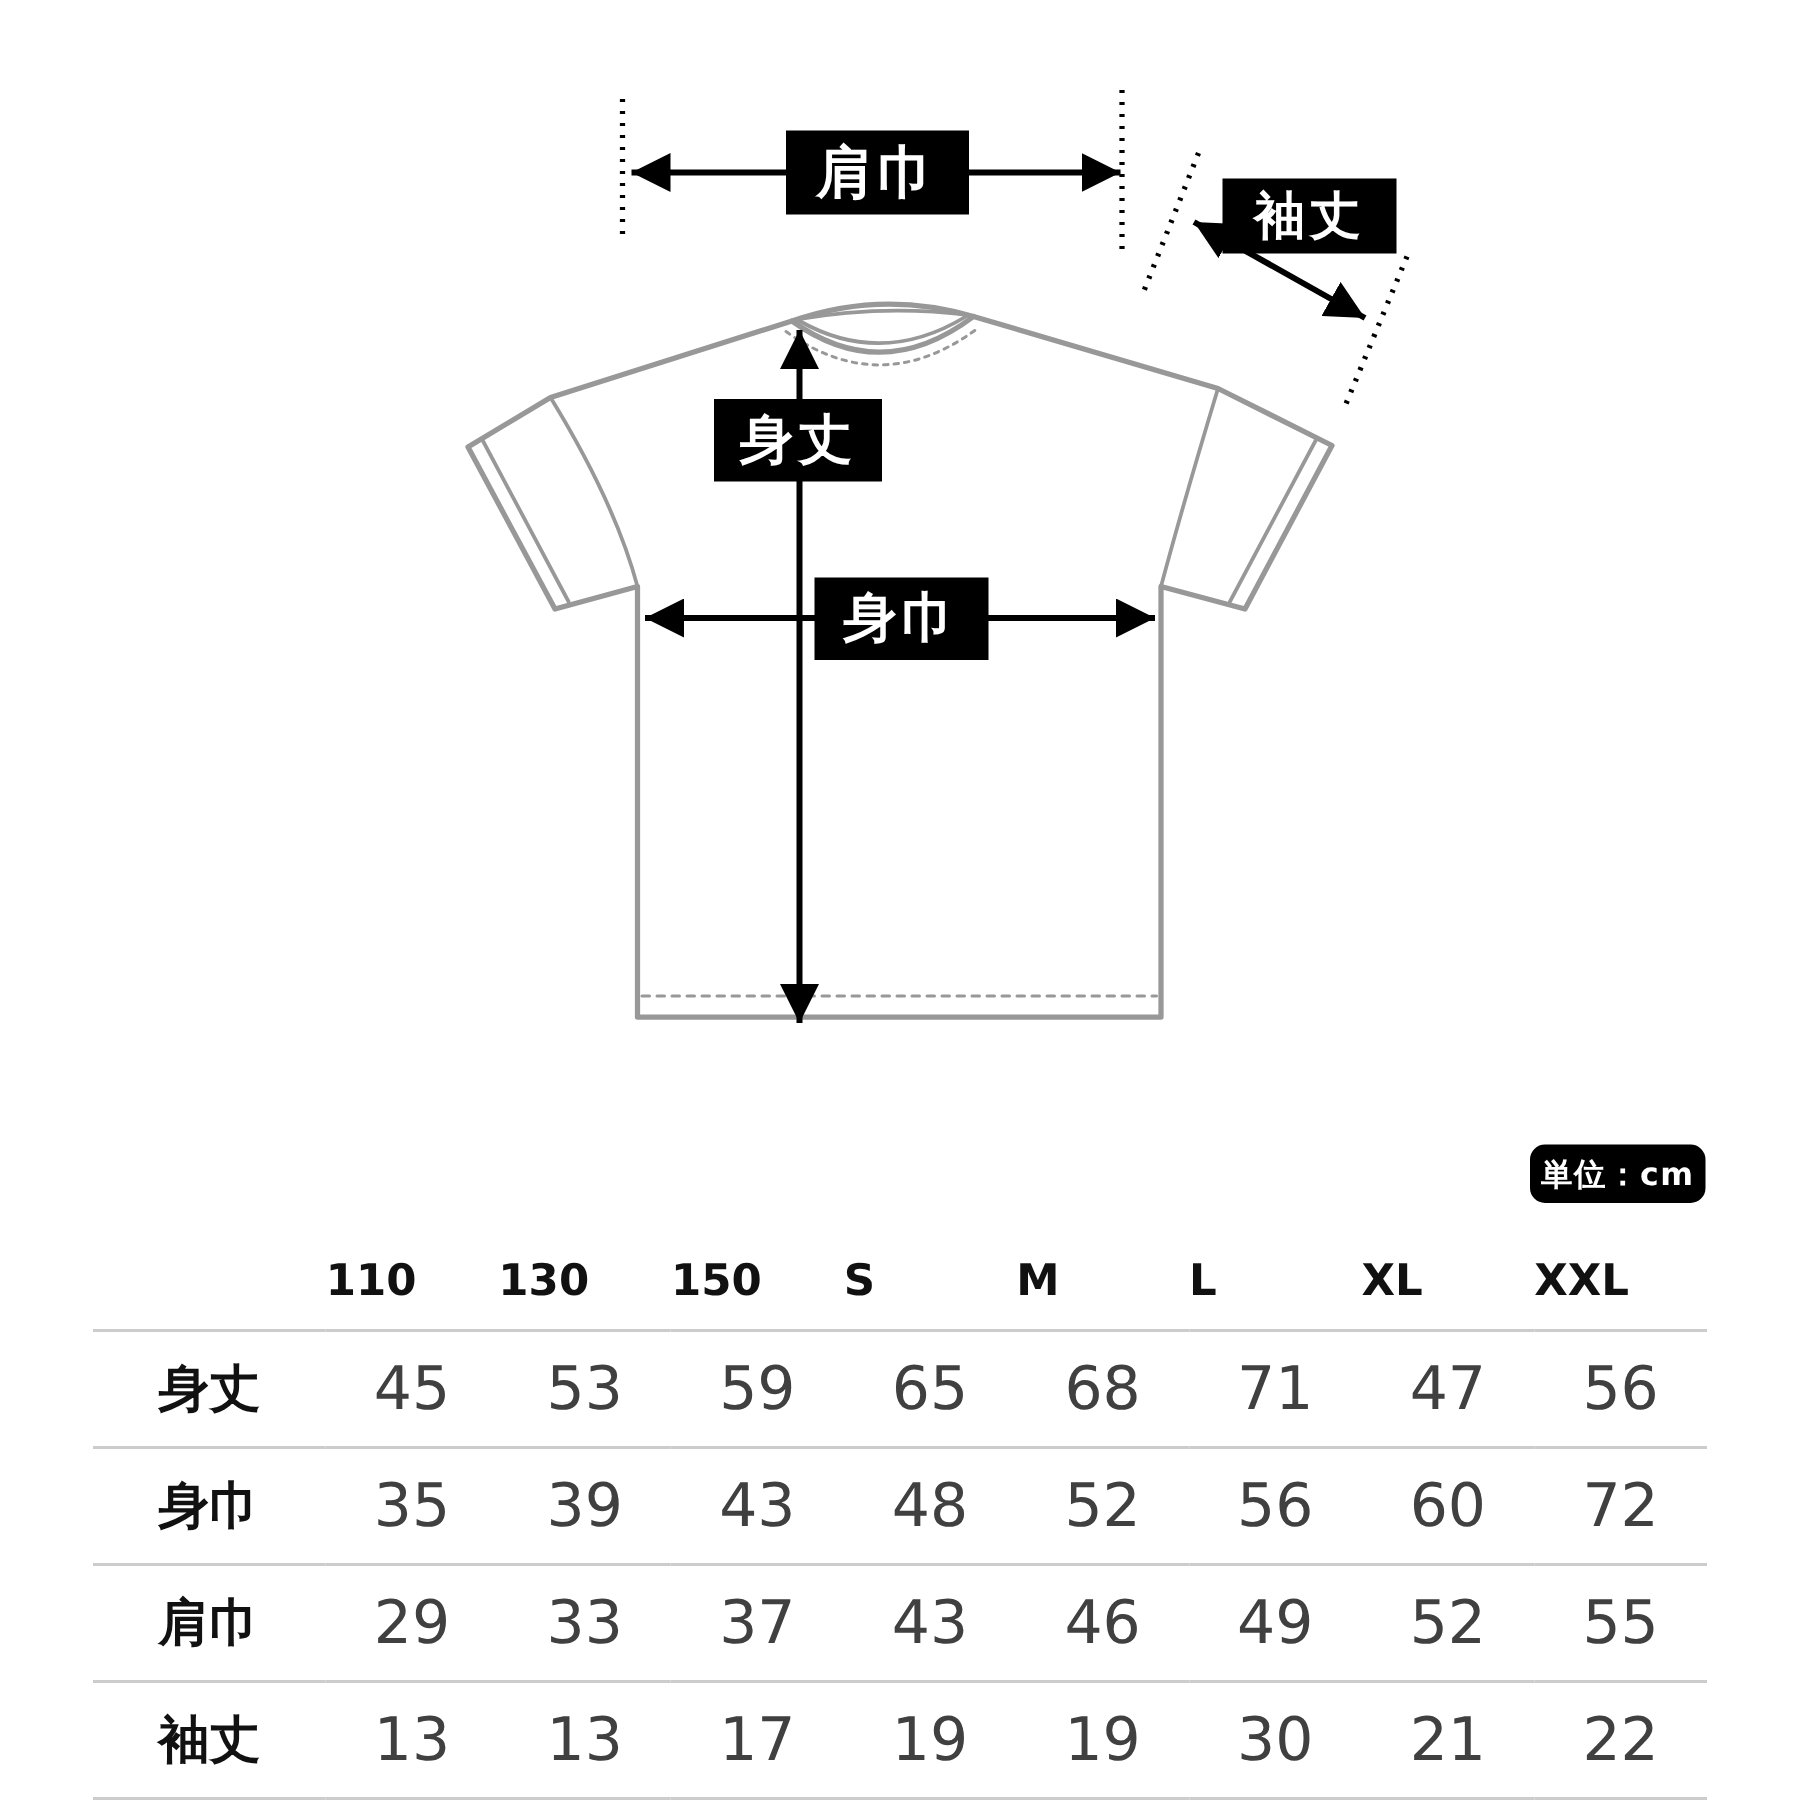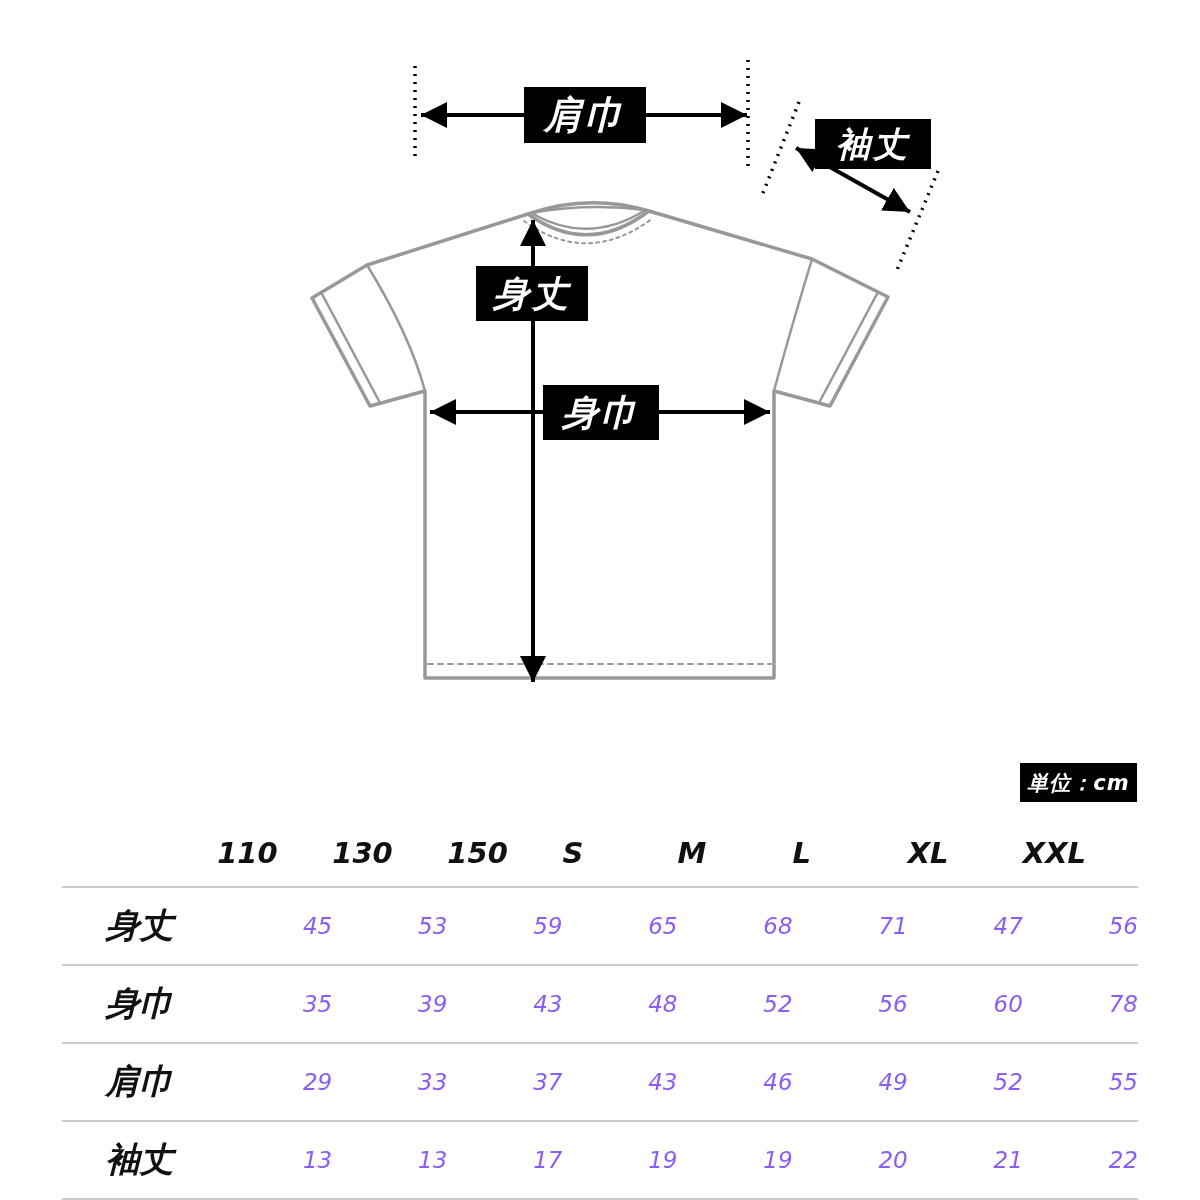--- a/index.html
+++ b/index.html
@@ -7,21 +7,20 @@
     padding: 0;
     background: #ffffff;
   }
   .canvas {
     position: relative;
     width: 1200px;
     height: 1200px;
     background: #ffffff;
     font-family: "DejaVu Sans", "Liberation Sans", sans-serif;
     overflow: hidden;
-    font-style: italic;
   }
   .diagram-svg {
     position: absolute;
     left: 0;
     top: 0;
   }
   .measure-label {
     position: absolute;
     background: #000000;
     color: #ffffff;
@@ -40,20 +39,21 @@
     position: absolute;
     left: 1020px; top: 763px; width: 117px; height: 39px;
     background: #000000;
     color: #ffffff;
     font-size: 21px;
     font-weight: 700;
     display: flex;
     align-items: center;
     justify-content: center;
     letter-spacing: 1px;
+    border-radius: 10px;
   }
   table.size-table {
     position: absolute;
     left: 62px;
     top: 826px;
     width: 1076px;
     border-collapse: collapse;
     table-layout: fixed;
     color: #111111;
   }
@@ -73,25 +73,25 @@
     border-bottom: 2px solid #cccccc;
   }
   table.size-table tbody th {
     font-size: 34px;
     font-weight: 700;
     text-align: center;
     padding: 15px 0;
     color: #111111;
   }
   table.size-table tbody td {
-    font-size: 23px;
+    font-size: 40px;
     font-weight: 400;
-    text-align: right;
+    text-align: center;
     padding: 15px 0;
-    color: #8b5cf6;
+    color: #404040;
   }
 </style>
 </head>
 <body>
 
 <div class="canvas">
 
   <svg class="diagram-svg" width="1200" height="760" viewBox="0 0 1200 760">
     <defs>
       <marker id="ah" viewBox="0 0 10 10" refX="10" refY="5" markerWidth="6.5" markerHeight="6.5" orient="auto-start-reverse">
@@ -173,40 +173,40 @@
       </tr>
       <tr>
         <th>身巾</th>
         <td>35</td>
         <td>39</td>
         <td>43</td>
         <td>48</td>
         <td>52</td>
         <td>56</td>
         <td>60</td>
-        <td>78</td>
+        <td>72</td>
       </tr>
       <tr>
         <th>肩巾</th>
         <td>29</td>
         <td>33</td>
         <td>37</td>
         <td>43</td>
         <td>46</td>
         <td>49</td>
         <td>52</td>
         <td>55</td>
       </tr>
       <tr>
         <th>袖丈</th>
         <td>13</td>
         <td>13</td>
         <td>17</td>
         <td>19</td>
         <td>19</td>
-        <td>20</td>
+        <td>30</td>
         <td>21</td>
         <td>22</td>
       </tr>
     </tbody>
   </table>
 
 </div>
 
 </body></html>

